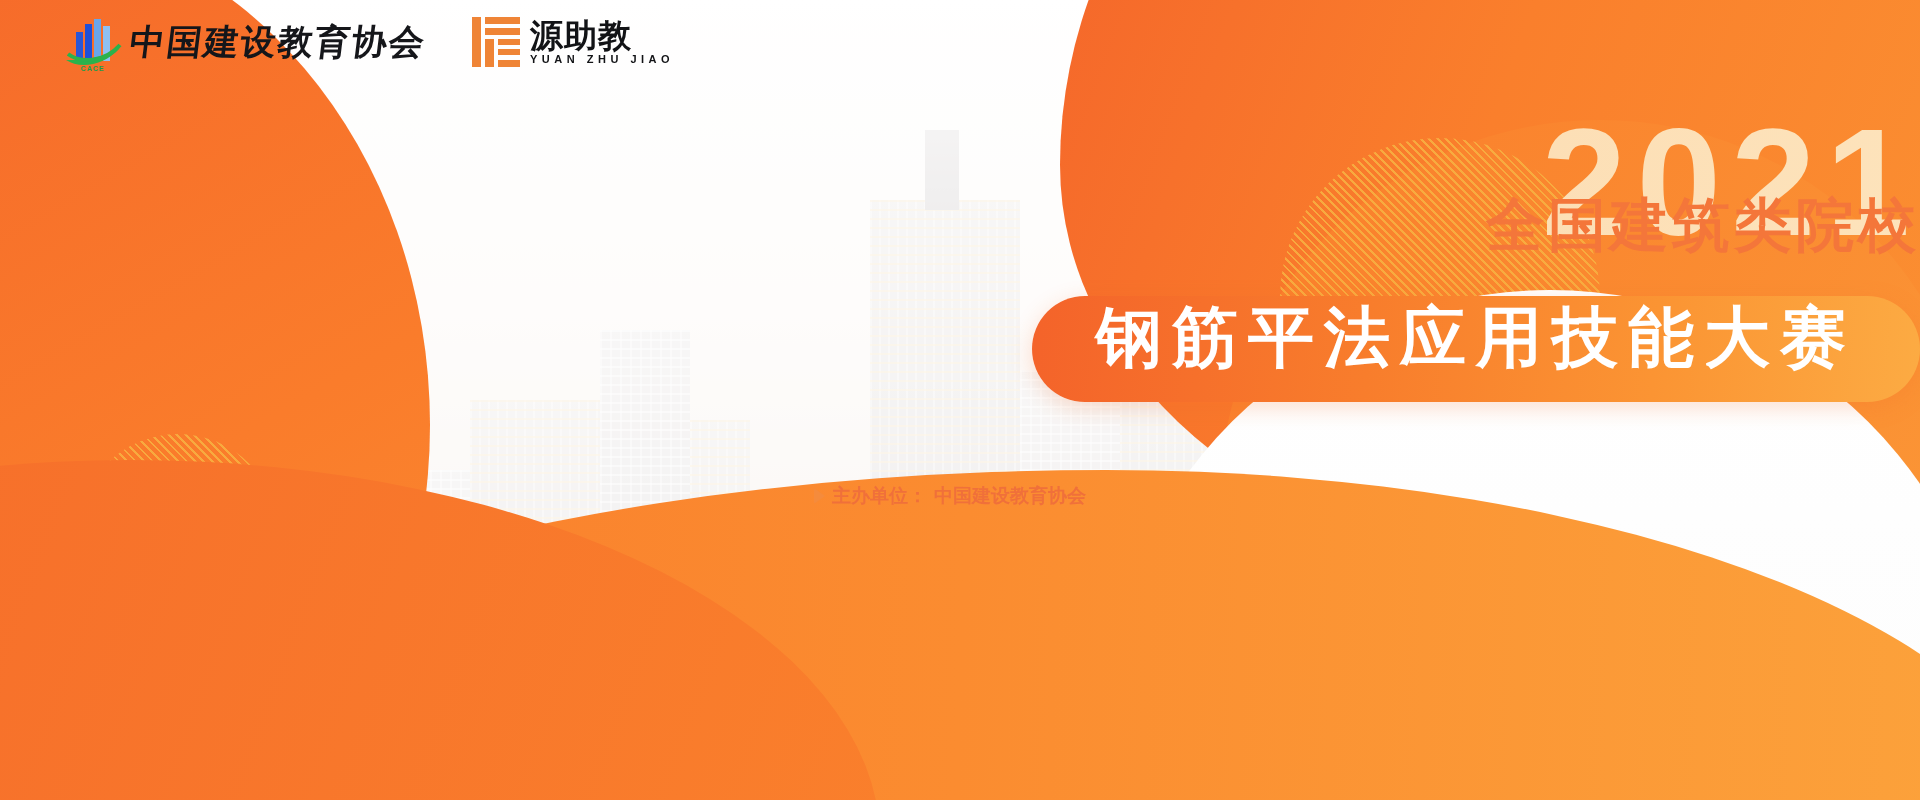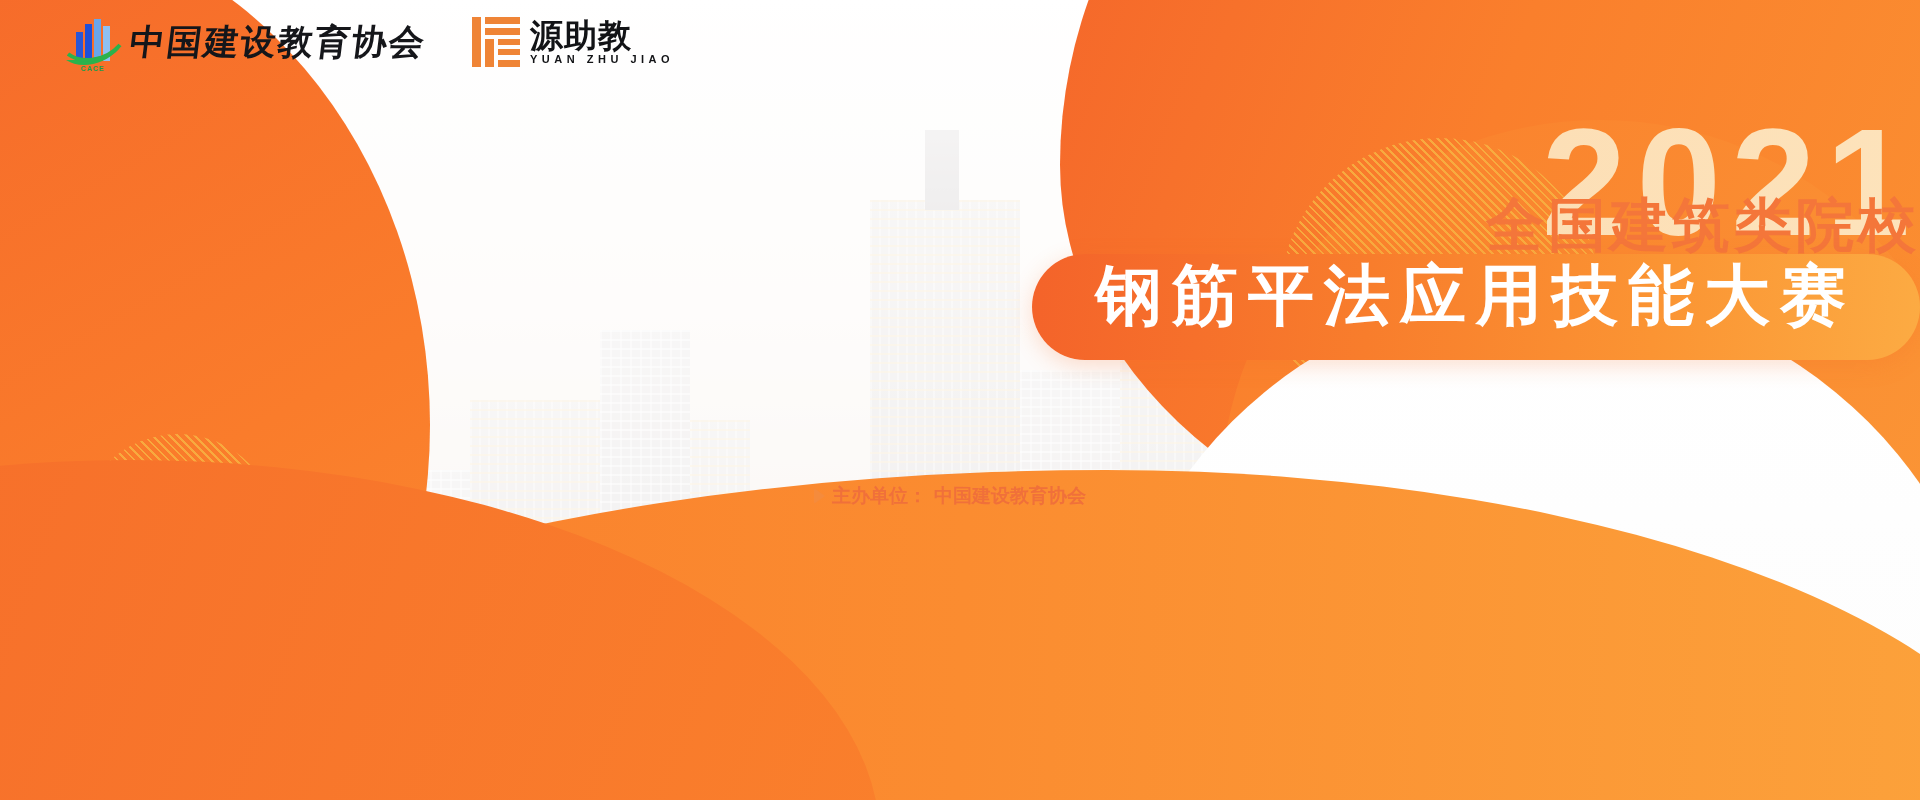--- a/index.html
+++ b/index.html
@@ -158,20 +158,21 @@
     position:relative;
     font-size:58px; font-weight:700;
     letter-spacing:4px;
     color:#f4763a;
     line-height:1;
     margin-top:68px;
   }
   .pill{
     position:relative;
     display:inline-block;
+    margin-top:42px;
     padding:4px 64px 26px;
     border-radius:60px;
     background:linear-gradient(95deg,#f4632a 0%,#f87d2c 38%,#fb9433 70%,#fcab43 100%);
     box-shadow:0 6px 22px rgba(244,110,42,.22);
   }
   .pill-text{
     font-size:66px; font-weight:700; color:#ffffff;
     letter-spacing:10px; line-height:1.15;
     white-space:nowrap;
   }

